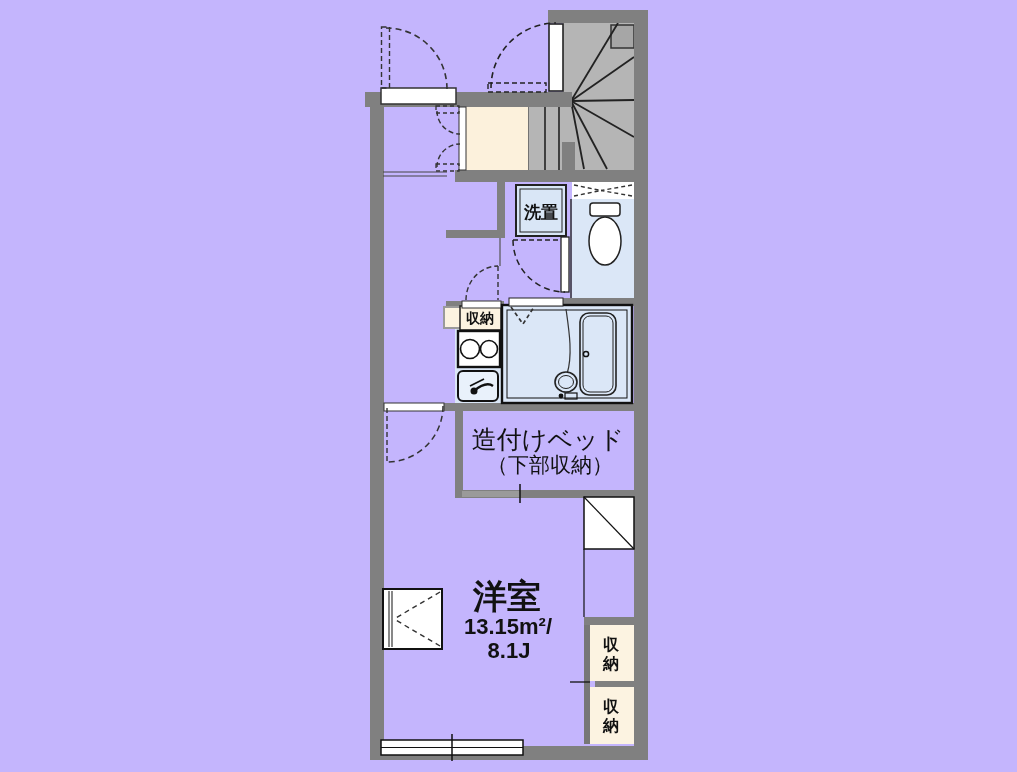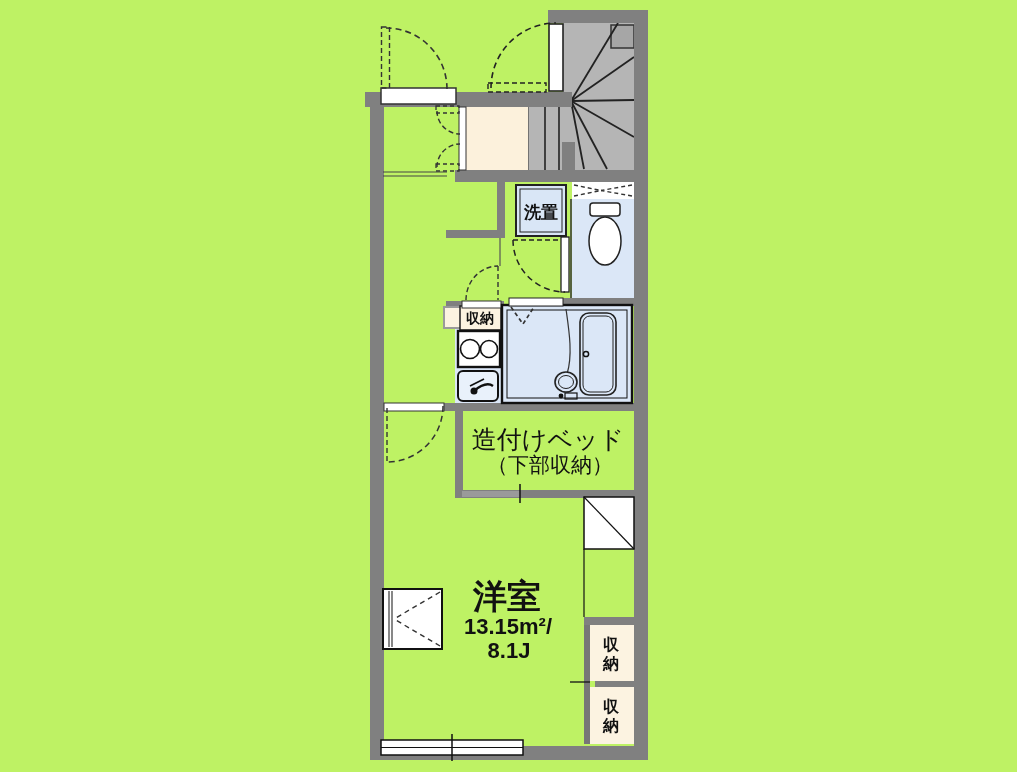--- a/index.html
+++ b/index.html
@@ -1,19 +1,19 @@
 <!DOCTYPE html>
 <html><head>
 <meta charset="utf-8">
 <style>
   html,body{margin:0;padding:0;background:#ffffff;}
   .canvas{
     position:relative;
     width:1017px;height:772px;
-    background:#bef264;
+    background:#c4b5fd;
     font-family:"Liberation Sans","DejaVu Sans",sans-serif;
     overflow:hidden;
   }
   svg{position:absolute;left:0;top:0;}
   text{fill:#111111;font-family:"Liberation Sans","DejaVu Sans",sans-serif;}
   .lbl-washer{font-size:17px;font-weight:600;}
   .lbl-small{font-size:14px;font-weight:600;}
   .lbl-bed1{font-size:25px;font-weight:500;}
   .lbl-bed2{font-size:21px;font-weight:500;}
   .lbl-room{font-size:34px;font-weight:700;}

